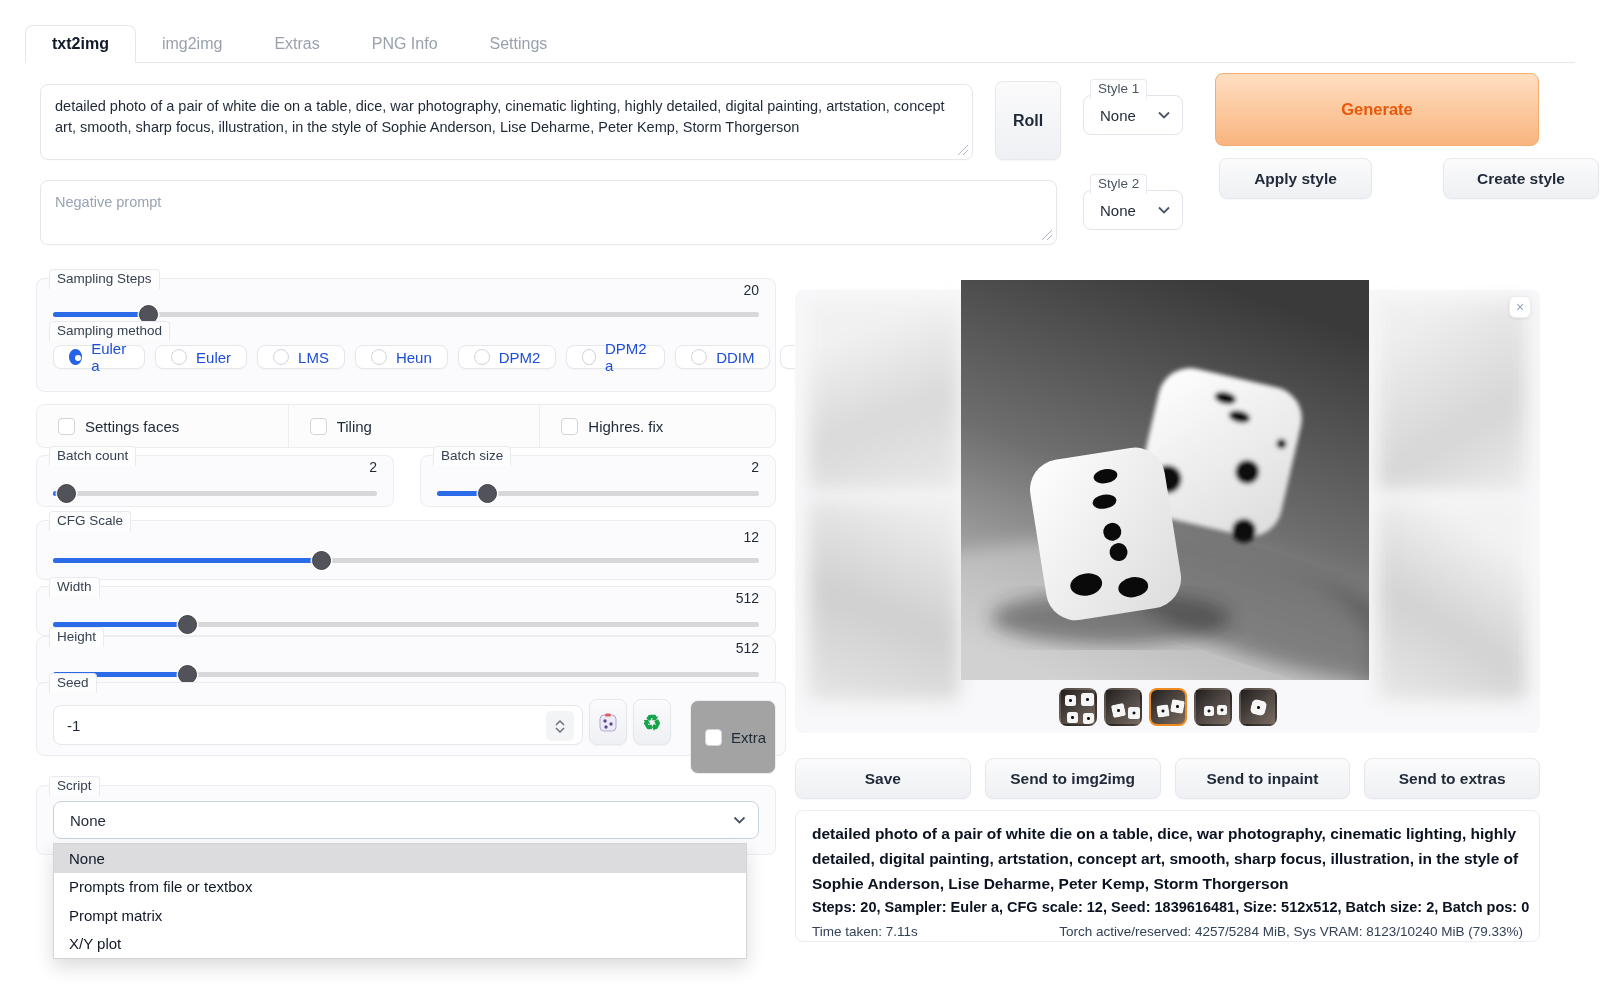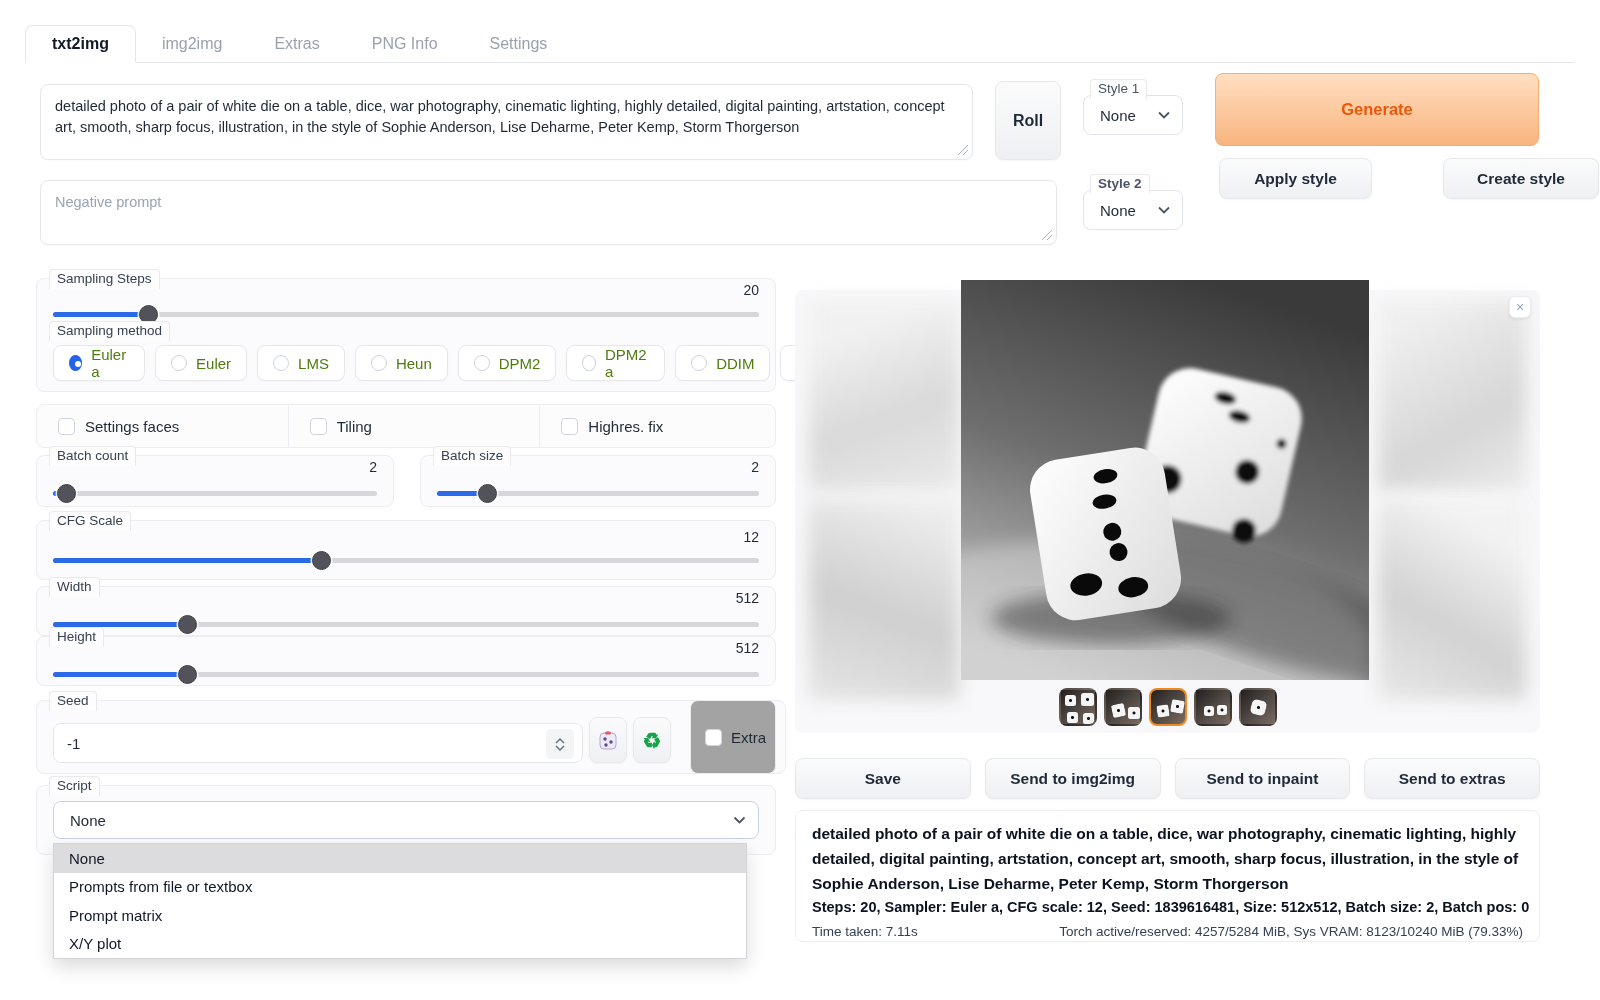--- a/index.html
+++ b/index.html
@@ -46,22 +46,22 @@
   
   .slider { position:absolute; height:18px; }
   .slider .track { position:absolute; left:0; right:0; top:7px; height:5px; background:#d6d6db; border-radius:3px; }
   .slider .fill { position:absolute; left:0; top:0; height:5px; background:#2b6be8; border-radius:3px 0 0 3px; }
   .slider .thumb { position:absolute; top:-7px; width:19px; height:19px; border-radius:50%;
     background:#52525b; border:1px solid #3f3f46; box-shadow:0 0 0 1.5px rgba(255,255,255,.85); transform:translateX(-9px); cursor:pointer; }
   .slider-val { position:absolute; right:16px; top:3px; font-size:14px; color:#1f2937; }
 
   
   .radio-row { position:absolute; left:16px; right:16px; display:flex; gap:10px; }
-  .radio-pill { height:36px; background:#fff; border:1px solid #e5e7eb; border-radius:8px;
-    display:flex; align-items:center; gap:9px; padding:0 15px; font-size:15px; color:#4d7c0f;
+  .radio-pill { height:24px; background:#fff; border:1px solid #e5e7eb; border-radius:8px;
+    display:flex; align-items:center; gap:9px; padding:0 15px; font-size:15px; color:#1d4ed8;
     box-shadow:0 1px 2px rgba(0,0,0,.03); cursor:pointer; }
   .radio-dot { width:16px; height:16px; border-radius:50%; border:1px solid #cfd5dd; background:#fff; position:relative; }
   .radio-pill.selected .radio-dot { background:#2563eb; border-color:#2563eb; }
   .radio-pill.selected .radio-dot::after { content:""; position:absolute; left:5px; top:5px; width:6px; height:6px; border-radius:50%; background:#fff; }
 
   
   .checkbox { width:17px; height:17px; border:1px solid #d1d5db; border-radius:4px; background:#fff; flex:0 0 auto; cursor:pointer; }
   .check-cell { flex:1; display:flex; align-items:center; gap:10px; padding-left:21px; font-size:15px; color:#1f2937; }
   .check-cell + .check-cell { border-left:1px solid #ececf1;margin-left:16px; }
 
@@ -135,21 +135,21 @@
 
   <div class="btn-generate">Generate</div>
   <div class="btn-gray" style="position:absolute; left:1219px; top:158px; width:153px; height:41px; font-size:15.5px;">Apply style</div>
   <div class="btn-gray" style="position:absolute; left:1443px; top:158px; width:156px; height:41px; font-size:15.5px;">Create style</div>
 
   <div class="textarea" style="left:40px; top:180px; width:1017px; height:65px;">
     <span class="placeholder">Negative prompt</span>
     <div class="resize-handle"></div>
   </div>
 
-  <div class="small-label" style="left:1090px; top:174px;font-weight:bold;">Style 2</div>
+  <div class="small-label" style="left:1090px; top:174px;">Style 2</div>
   <div class="select" style="position:absolute; left:1083px; top:190px; width:100px; height:40px;">
     <span>None</span>
     <svg width="12" height="8" viewBox="0 0 12 8">
         <polyline points="1,1.5 6,6.5 11,1.5" fill="none" stroke="#4b5563" stroke-width="1.8"></polyline>
       </svg>
   </div>
 
   <div class="panel" style="top:278px; height:114px;">
     <div class="legend">Sampling Steps</div>
     <div class="slider-val">20</div>
@@ -258,21 +258,21 @@
     <div class="legend">Height</div>
     <div class="slider-val">512</div>
     <div class="slider" style="left:16px; right:16px; top:28px;">
       <div class="track">
           <div class="fill" style="width:19%"></div>
           <div class="thumb" style="left:19%"></div>
         </div>
     </div>
   </div>
 
-  <div class="panel" style="top:700px; width:750px; height:74px;">
+  <div class="panel" style="top:682px; width:750px; height:74px;">
     <div class="legend">Seed</div>
     <div class="seed-input">
       <span>-1</span>
       <div class="stepper">
         <svg width="10" height="6" viewBox="0 0 10 6">
             <polyline points="1,5 5,1 9,5" fill="none" stroke="#6b7280" stroke-width="1.5"></polyline>
           </svg>
         <svg width="10" height="6" viewBox="0 0 10 6">
             <polyline points="1,1 5,5 9,1" fill="none" stroke="#6b7280" stroke-width="1.5"></polyline>
           </svg>

